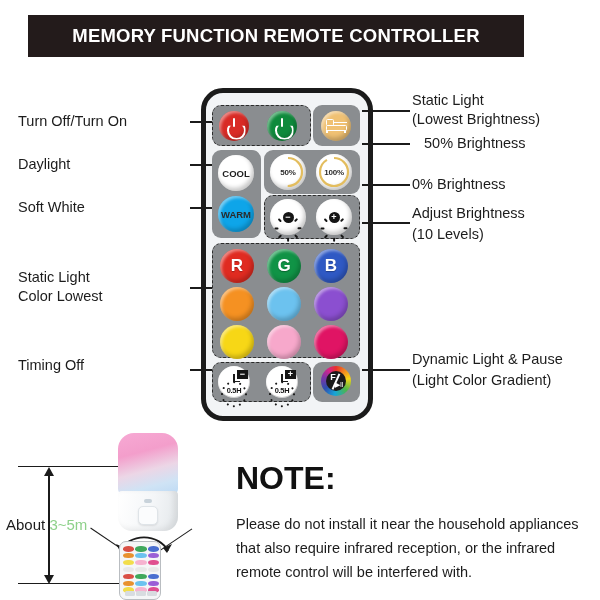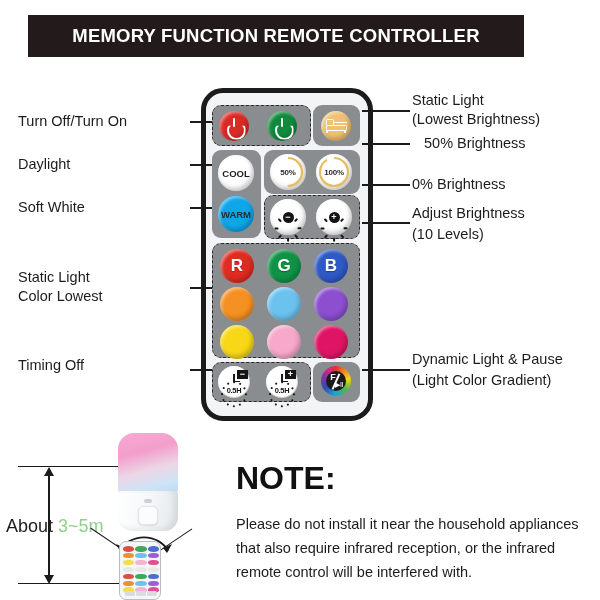--- a/index.html
+++ b/index.html
@@ -152,21 +152,21 @@
   
   .dim-line{ position:absolute; background:#1b1b1b; }
   .arrow-up, .arrow-dn{
     position:absolute; width:0; height:0; border-left:5px solid transparent;
     border-right:5px solid transparent;
   }
   .arrow-up{ border-bottom:9px solid #1b1b1b; }
   .arrow-dn{ border-top:9px solid #1b1b1b; }
 
   .about{
-    position:absolute; font-size:18px; color:#1c1c1c; white-space:nowrap;
+    position:absolute; font-size:15px; color:#1c1c1c; white-space:nowrap;
   }
   .about .m{ color:#8ed18a; }
 
   .nightlight{
     position:absolute; left:118px; top:433px; width:60px; height:98px;
   }
   .nl-top{
     position:absolute; left:0; top:0; width:60px; height:62px;
     background:linear-gradient(165deg,#f7a9d4 0%,#f39ecb 32%,#ecd6e6 58%,#cfe3f5 80%,#bcd9f4 100%);
     border-radius:16px 16px 6px 6px;

